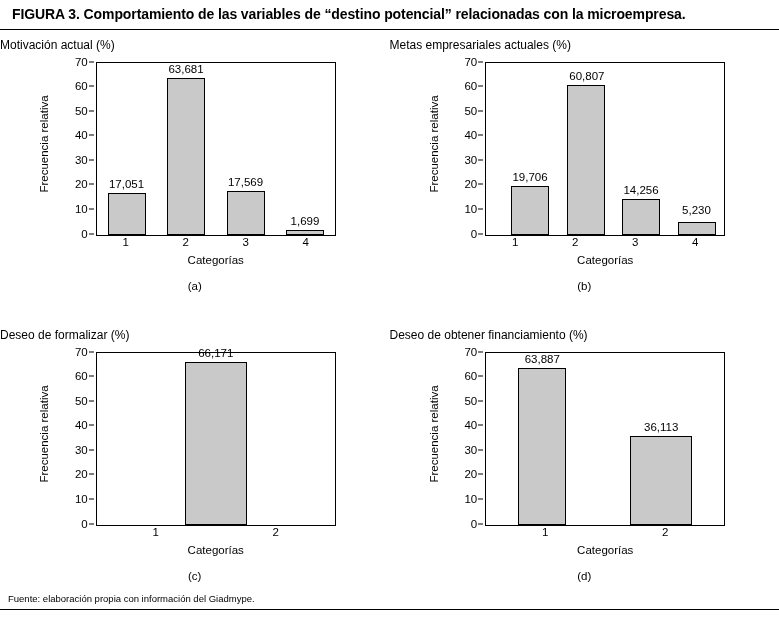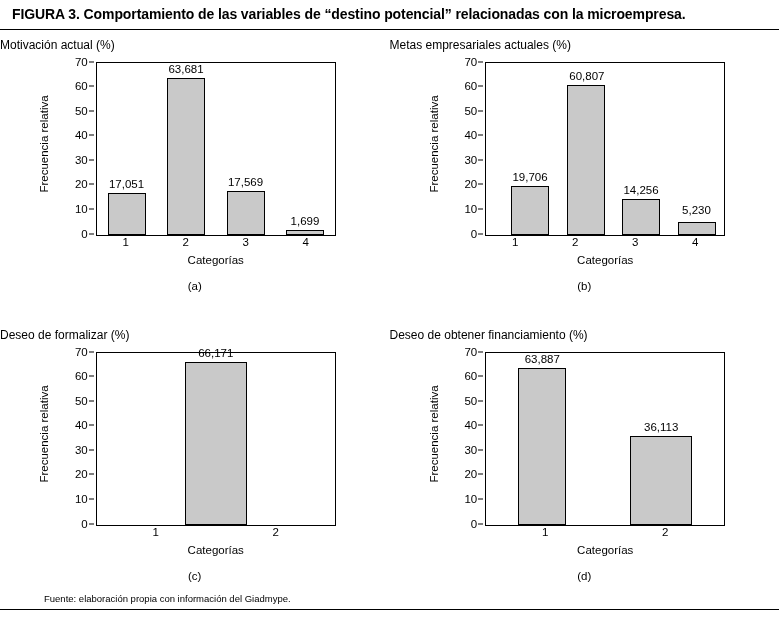--- a/index.html
+++ b/index.html
@@ -156,21 +156,20 @@
     right: 0;
     top: 250px;
     text-align: center;
     font-size: 11.5px;
   }
   .source {
     position: absolute;
     left: 8px;
     bottom: 16px;
     font-size: 9.5px;
-    margin-left: 36px;
   }
   .footer-rule {
     position: absolute;
     left: 0;
     right: 0;
     bottom: 10px;
     height: 1px;
     background: #000;
   }
 </style>

